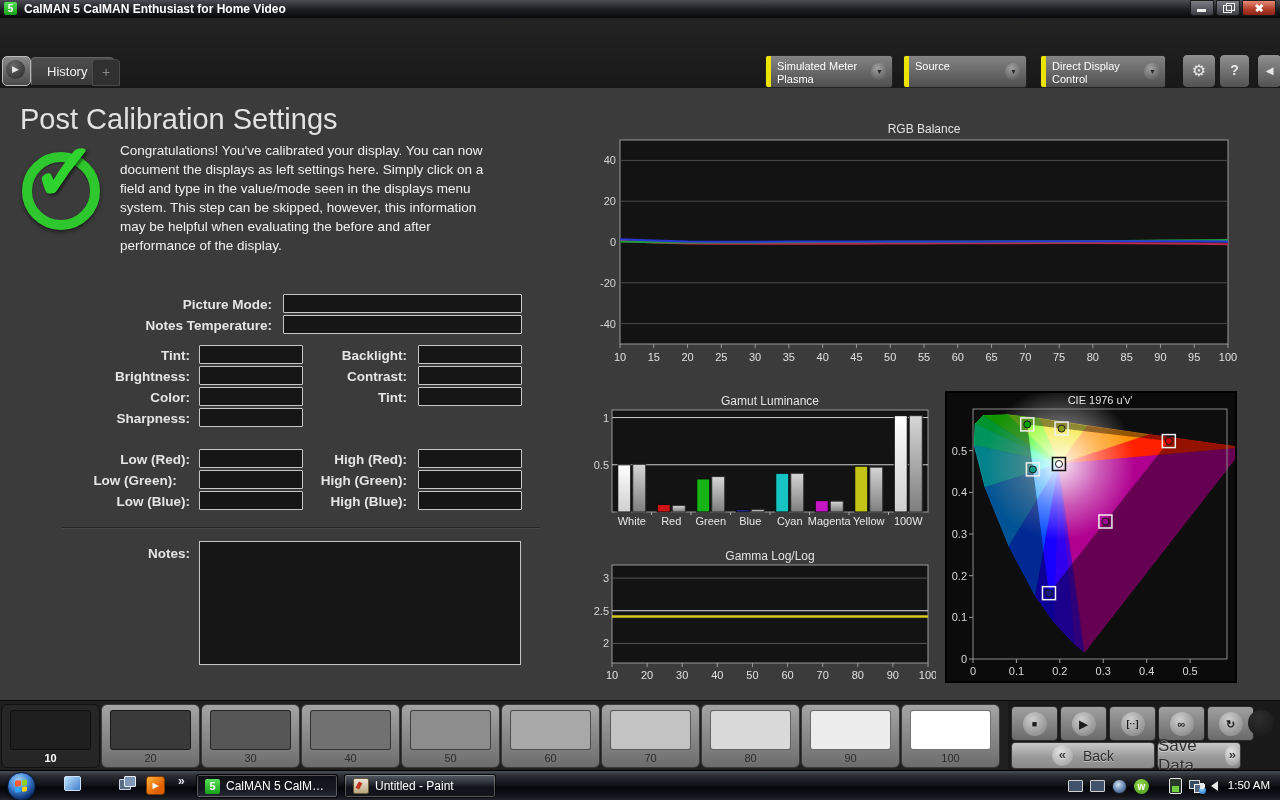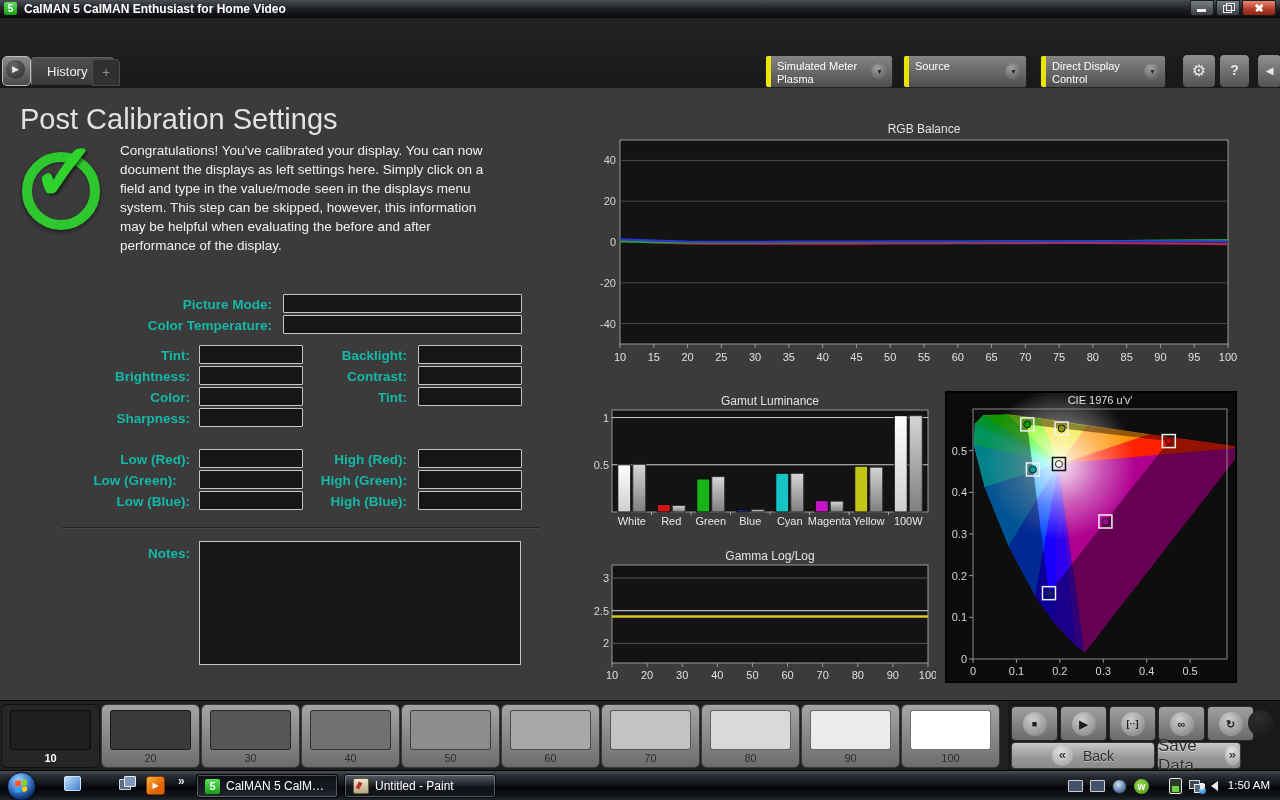--- a/index.html
+++ b/index.html
@@ -59,21 +59,21 @@
   
   .page-title{position:absolute;left:20px;top:103px;font-size:29px;color:#e2e2e2;}
   .checkwrap{position:absolute;left:22px;top:152px;width:80px;height:80px;}
   .checkwrap .ring{position:absolute;left:0;top:0;width:58px;height:58px;border-radius:50%;
                    border:10px solid #2ec82e;box-shadow:0 2px 4px rgba(0,0,0,.55),inset 0 1px 2px rgba(0,0,0,.4);}
   .checkwrap .tick{position:absolute;left:9px;top:-26px;font-size:80px;font-weight:bold;color:#2ed32e;
                    text-shadow:2px 2px 3px rgba(0,0,0,.5);}
   .intro{position:absolute;left:120px;top:141px;width:382px;font-size:13.5px;line-height:19px;color:#f0f0f0;}
 
   .flabel{position:absolute;height:21px;line-height:21px;text-align:right;font-size:13.5px;
-          font-weight:bold;color:#14b8a6;}
+          font-weight:bold;color:#e5e5e5;}
   .tin{position:absolute;height:19px;background:#161616;border:1px solid #c6c6c6;border-radius:1px;
        color:#fff;font-size:12px;padding:0 4px;font-family:"Liberation Sans",sans-serif;box-sizing:border-box;}
   .divider{position:absolute;left:62px;top:527px;width:478px;height:1px;background:#262626;border-bottom:1px solid #474747;}
   .notes-ta{position:absolute;left:199px;top:541px;width:322px;height:124px;background:#161616;
             border:1px solid #c6c6c6;color:#fff;font-size:12px;resize:none;
             font-family:"Liberation Sans",sans-serif;box-sizing:border-box;}
 
   
   .chartbox{position:absolute;}
   .cie-panel{position:absolute;left:945px;top:391px;width:292px;height:292px;background:#0b0b0b;
@@ -208,21 +208,21 @@
 
   <div class="page-title">Post Calibration Settings</div>
   <div class="checkwrap">
     <div class="ring"></div>
     <div class="tick">✓</div>
   </div>
   <div class="intro">Congratulations! You've calibrated your display. You can now document the displays as left settings here. Simply click on a field and type in the value/mode seen in the displays menu system. This step can be skipped, however, this information may be helpful when evaluating the before and after performance of the display.</div>
 
   <div class="flabel" style="left:100px;width:172px;top:294px;">Picture Mode:</div>
   <input class="tin" style="left: 283px; width: 239px; top: 294px;" value="">
-  <div class="flabel" style="left:100px;width:172px;top:315px;">Color Temperature:</div>
+  <div class="flabel" style="left:100px;width:172px;top:315px;">Notes Temperature:</div>
   <input class="tin" style="left: 283px; width: 239px; top: 315px;" value="">
 
   <div class="flabel" style="left:100px;width:90px;top:345px;">Tint:</div>
   <input class="tin" style="left: 199px; width: 104px; top: 345px;" value="">
   <div class="flabel" style="left:100px;width:90px;top:366px;">Brightness:</div>
   <input class="tin" style="left: 199px; width: 104px; top: 366px;" value="">
   <div class="flabel" style="left:100px;width:90px;top:387px;">Color:</div>
   <input class="tin" style="left: 199px; width: 104px; top: 387px;" value="">
   <div class="flabel" style="left:100px;width:90px;top:408px;">Sharpness:</div>
   <input class="tin" style="left: 199px; width: 104px; top: 408px;" value="">

